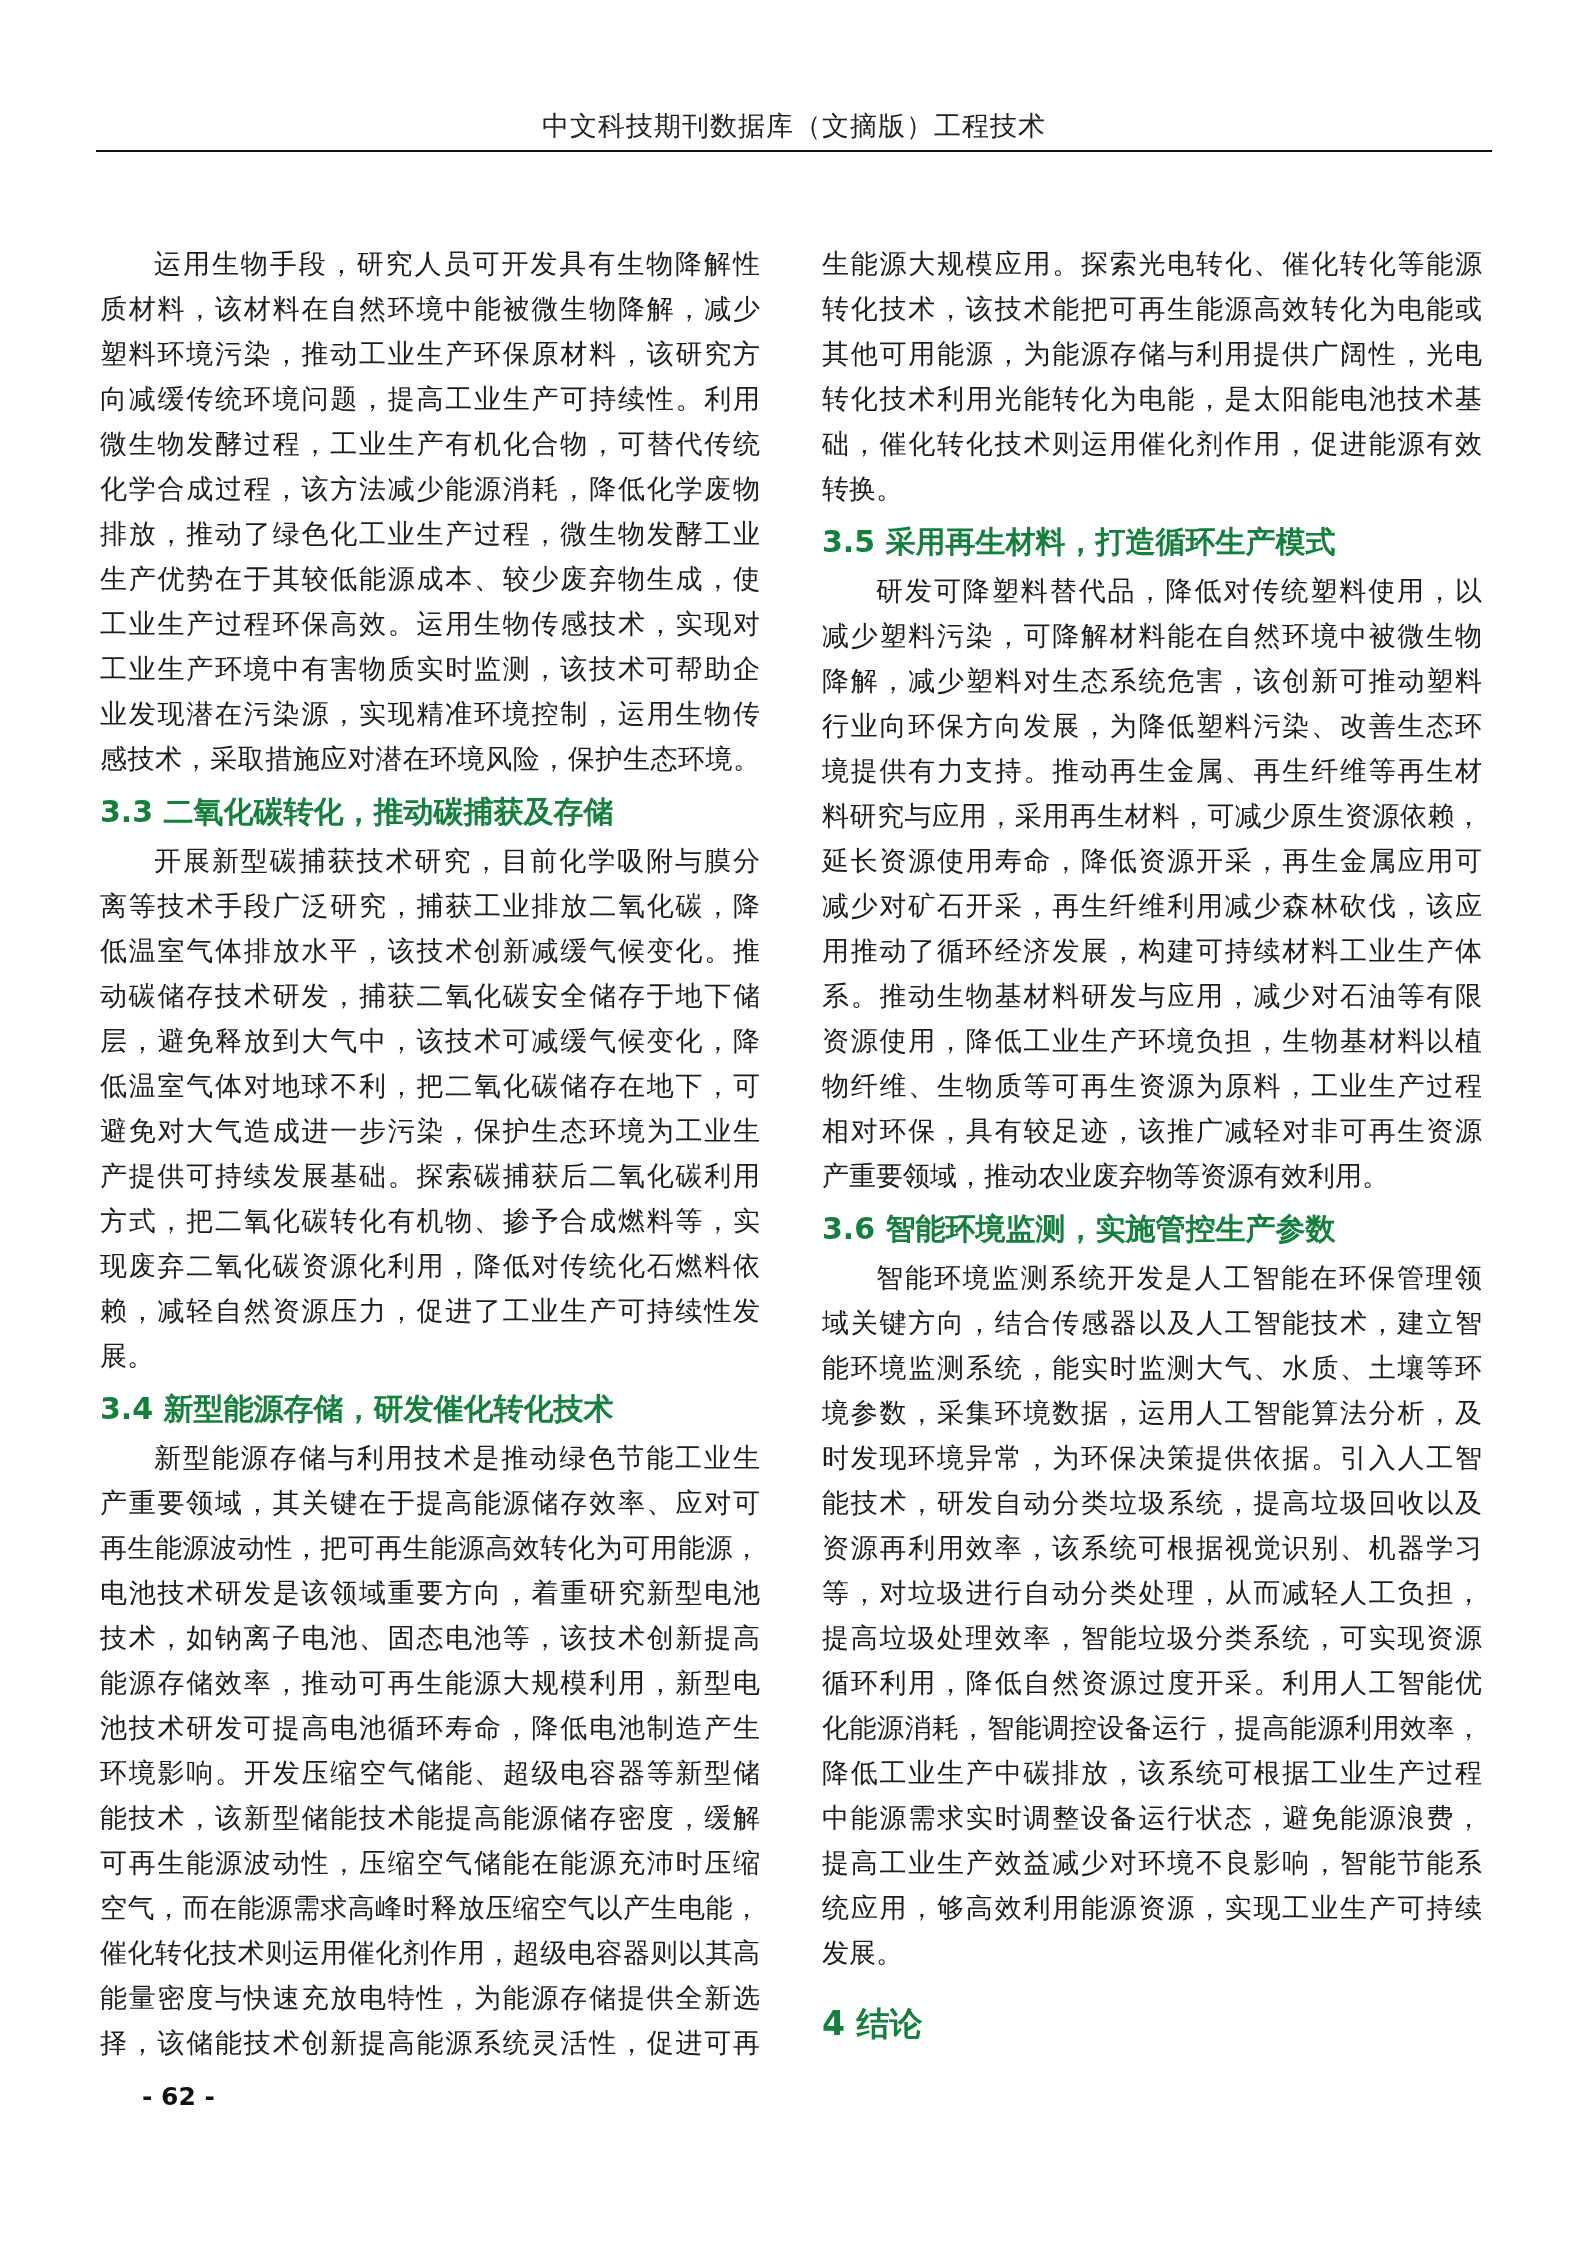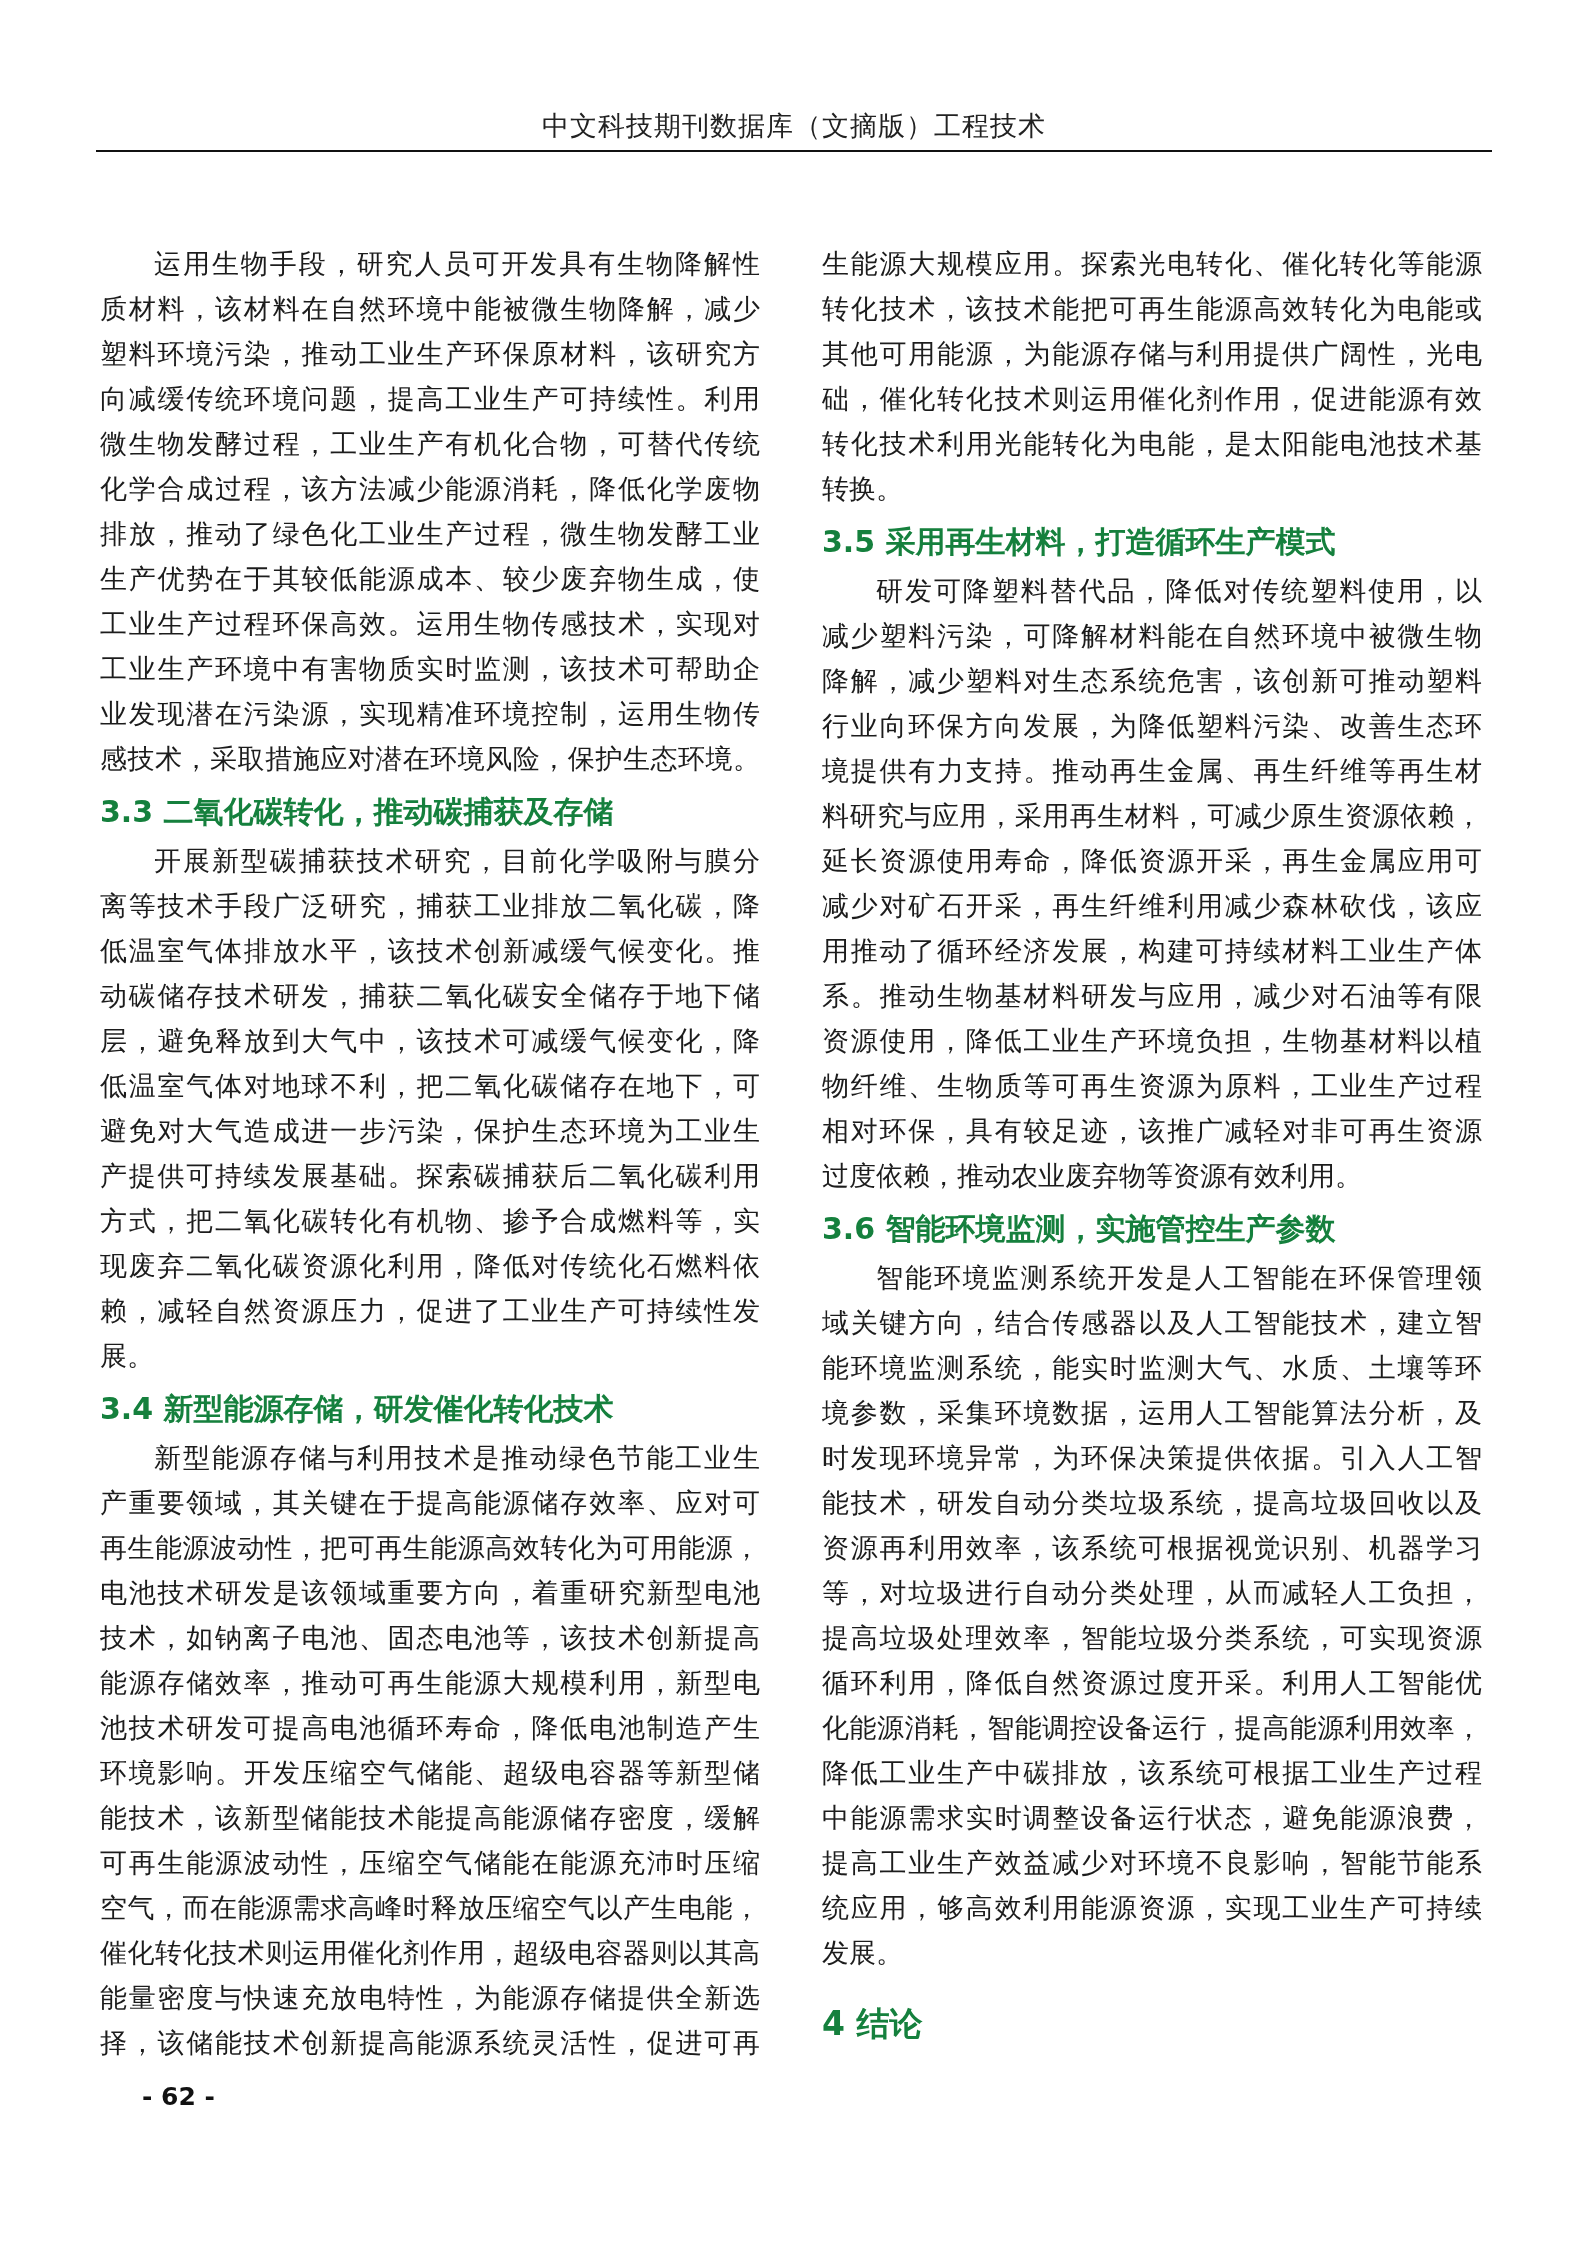--- a/index.html
+++ b/index.html
@@ -141,40 +141,40 @@
           <div class="line">催化转化技术则运用催化剂作用，超级电容器则以其高</div>
           <div class="line">能量密度与快速充放电特性，为能源存储提供全新选</div>
           <div class="line">择，该储能技术创新提高能源系统灵活性，促进可再</div>
         </div>
       </div>
     <div class="col" id="col-right">
         <div class="para">
           <div class="line">生能源大规模应用。探索光电转化、催化转化等能源</div>
           <div class="line">转化技术，该技术能把可再生能源高效转化为电能或</div>
           <div class="line">其他可用能源，为能源存储与利用提供广阔性，光电</div>
+          <div class="line">转化技术利用光能转化为电能，是太阳能电池技术基</div>
           <div class="line">础，催化转化技术则运用催化剂作用，促进能源有效</div>
-          <div class="line">转化技术利用光能转化为电能，是太阳能电池技术基</div>
           <div class="line last">转换。</div>
         </div>
         <div class="sec-heading lvl2">3.5 采用再生材料，打造循环生产模式</div>
         <div class="para">
           <div class="line indent">研发可降塑料替代品，降低对传统塑料使用，以</div>
           <div class="line">减少塑料污染，可降解材料能在自然环境中被微生物</div>
           <div class="line">降解，减少塑料对生态系统危害，该创新可推动塑料</div>
           <div class="line">行业向环保方向发展，为降低塑料污染、改善生态环</div>
           <div class="line">境提供有力支持。推动再生金属、再生纤维等再生材</div>
           <div class="line">料研究与应用，采用再生材料，可减少原生资源依赖，</div>
           <div class="line">延长资源使用寿命，降低资源开采，再生金属应用可</div>
           <div class="line">减少对矿石开采，再生纤维利用减少森林砍伐，该应</div>
           <div class="line">用推动了循环经济发展，构建可持续材料工业生产体</div>
           <div class="line">系。推动生物基材料研发与应用，减少对石油等有限</div>
           <div class="line">资源使用，降低工业生产环境负担，生物基材料以植</div>
           <div class="line">物纤维、生物质等可再生资源为原料，工业生产过程</div>
           <div class="line">相对环保，具有较足迹，该推广减轻对非可再生资源</div>
-          <div class="line last">过度依赖，推动农业废弃物等资源有效利用。</div>
+          <div class="line last">产重要领域，推动农业废弃物等资源有效利用。</div>
         </div>
         <div class="sec-heading lvl2">3.6 智能环境监测，实施管控生产参数</div>
         <div class="para">
           <div class="line indent">智能环境监测系统开发是人工智能在环保管理领</div>
           <div class="line">域关键方向，结合传感器以及人工智能技术，建立智</div>
           <div class="line">能环境监测系统，能实时监测大气、水质、土壤等环</div>
           <div class="line">境参数，采集环境数据，运用人工智能算法分析，及</div>
           <div class="line">时发现环境异常，为环保决策提供依据。引入人工智</div>
           <div class="line">能技术，研发自动分类垃圾系统，提高垃圾回收以及</div>
           <div class="line">资源再利用效率，该系统可根据视觉识别、机器学习</div>

